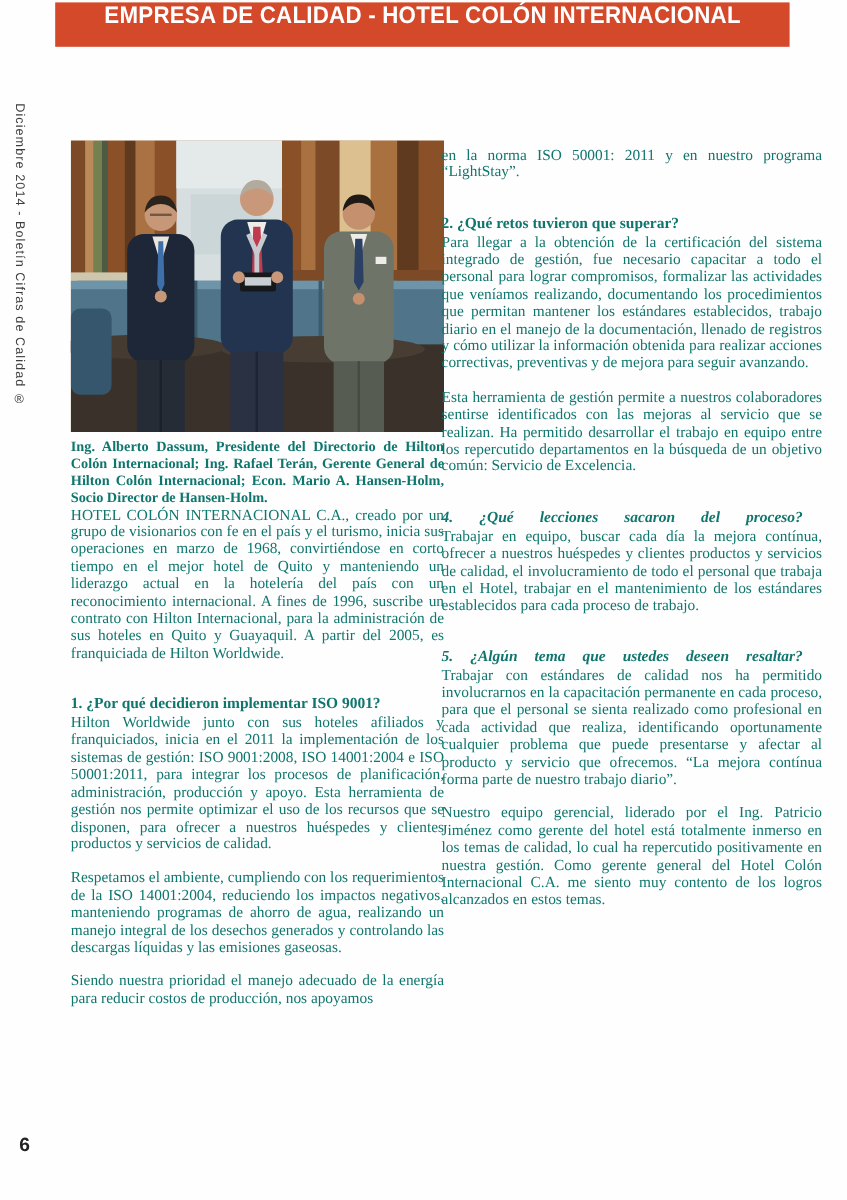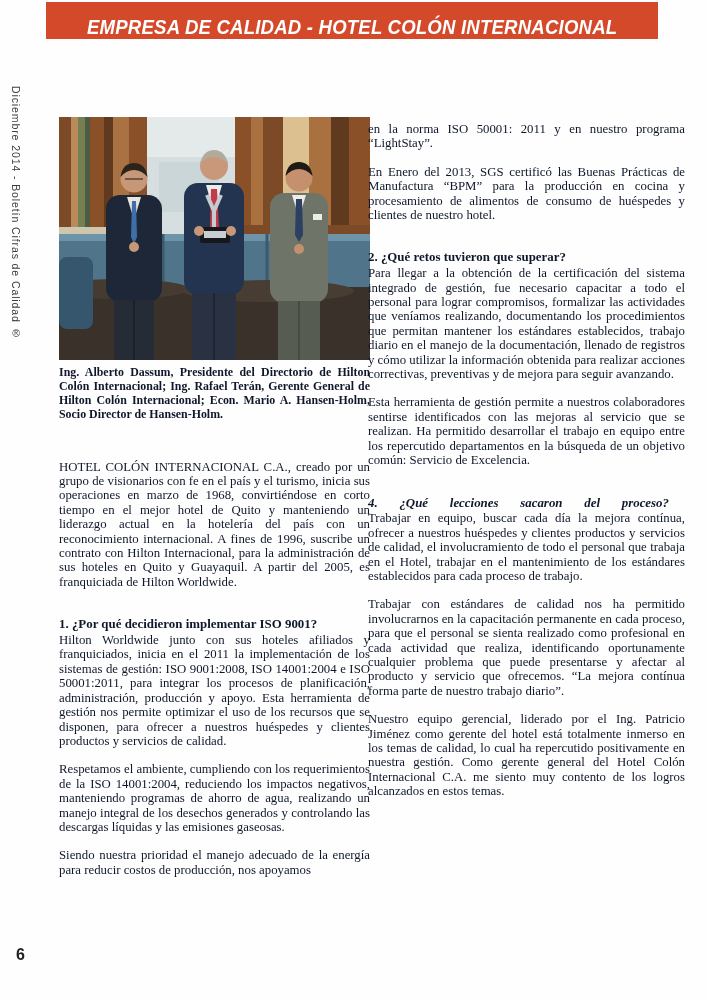--- a/index.html
+++ b/index.html
@@ -3,47 +3,47 @@
 <meta charset="utf-8">
 <style>
   html,body { margin:0; padding:0; background:#ffffff; }
   .page {
     position:relative; width:706px; height:1000px; background:#fefefe;
     font-family:"Liberation Serif","DejaVu Serif",serif; color:#101010;
     overflow:hidden;
   }
   .banner {
     position:absolute; left:46px; top:2px; width:612px; height:37px;
-    background:#d3492a; display:flex; align-items:flex-end; justify-content:center;font-style:italic;
+    background:#d3492a; display:flex; align-items:flex-start; justify-content:center;
   }
   .banner-text {
     color:#ffffff; font-family:"Liberation Sans","DejaVu Sans",sans-serif;
     font-weight:bold; font-size:20px; letter-spacing:0.2px;
     transform:scaleX(0.93); white-space:nowrap;
   }
   .vertical-label {
     position:absolute; left:10px; top:86px;
     writing-mode:vertical-rl; text-orientation:mixed;
     font-family:"Liberation Sans","DejaVu Sans",sans-serif;
     font-size:10.5px; color:#3d3d3d; letter-spacing:0.9px; white-space:nowrap;
   }
   .page-num {
     position:absolute; left:16px; top:946px;
     font-family:"Liberation Sans","DejaVu Sans",sans-serif;
     font-size:16px; font-weight:bold; color:#222222;
   }
   .col {
     position:absolute; top:117px; font-size:12.8px; line-height:14.4px;
-    text-align:justify; color:#0f172a;
+    text-align:justify; color:#0f766e;
   }
   .col.left  { left:59px;  width:311px; }
   .col.right { left:368px; width:317px; }
   .col p { margin:0 0 14px 0; }
   .col p.first-right { margin-top:5px; }
-  .col p.lead { margin-top:38px; }
+  .col p.lead { }
   .heading {
     font-weight:bold; font-size:12.9px; line-height:14.8px;
     margin:28px 16px 1px 0; text-align:justify;
   }
   .heading.spread { text-align-last:justify;font-style:italic; }
   figure.photo-fig { margin:0; width:311px; height:243px; line-height:0; }
   figure.photo-fig svg { display:block; }
   .caption {
     font-weight:bold; font-size:11.9px; line-height:13.9px;
     text-align:justify; margin:6px 0 0 0 !important;
@@ -136,30 +136,30 @@
     <h3 class="heading">1. ¿Por qué decidieron implementar ISO 9001?</h3>
     <p>Hilton Worldwide junto con sus hoteles afiliados y franquiciados, inicia en el 2011 la implementación de los sistemas de gestión: ISO 9001:2008, ISO 14001:2004 e ISO 50001:2011, para integrar los procesos de planificación, administración, producción y apoyo. Esta herramienta de gestión nos permite optimizar el uso de los recursos que se disponen, para ofrecer a nuestros huéspedes y clientes productos y servicios de calidad.</p>
 
     <p>Respetamos el ambiente, cumpliendo con los requerimientos de la ISO 14001:2004, reduciendo los impactos negativos, manteniendo programas de ahorro de agua, realizando un manejo integral de los desechos generados y controlando las descargas líquidas y las emisiones gaseosas.</p>
 
     <p>Siendo nuestra prioridad el manejo adecuado de la energía para reducir costos de producción, nos apoyamos</p>
   </div>
 
   <div class="col right">
     <p class="first-right">en la norma ISO 50001: 2011 y en nuestro programa “LightStay”.</p>
-    <p>En Enero del 2013, SGS certificó las Buenas Prácticas de Manufactura “BPM” para la producción en cocina y procesamiento de alimentos de consumo de huéspedes y clientes de nuestro hotel.</p>
 
     <h3 class="heading">2. ¿Qué retos tuvieron que superar?</h3>
     <p>Para llegar a la obtención de la certificación del sistema integrado de gestión, fue necesario capacitar a todo el personal para lograr compromisos, formalizar las actividades que veníamos realizando, documentando los procedimientos que permitan mantener los estándares establecidos, trabajo diario en el manejo de la documentación, llenado de registros y cómo utilizar la información obtenida para realizar acciones correctivas, preventivas y de mejora para seguir avanzando.</p>
 
     <p>Esta herramienta de gestión permite a nuestros colaboradores sentirse identificados con las mejoras al servicio que se realizan. Ha permitido desarrollar el trabajo en equipo entre los repercutido departamentos en la búsqueda de un objetivo común: Servicio de Excelencia.</p>
 
     <h3 class="heading spread">4. ¿Qué lecciones sacaron del proceso?</h3>
     <p>Trabajar en equipo, buscar cada día la mejora contínua, ofrecer a nuestros huéspedes y clientes productos y servicios de calidad, el involucramiento de todo el personal que trabaja en el Hotel, trabajar en el mantenimiento de los estándares establecidos para cada proceso de trabajo.</p>
 
+    <h3 class="heading spread">5. ¿Algún tema que ustedes deseen resaltar?</h3>
     <p>Trabajar con estándares de calidad nos ha permitido involucrarnos en la capacitación permanente en cada proceso, para que el personal se sienta realizado como profesional en cada actividad que realiza, identificando oportunamente cualquier problema que puede presentarse y afectar al producto y servicio que ofrecemos. “La mejora contínua forma parte de nuestro trabajo diario”.</p>
 
     <p>Nuestro equipo gerencial, liderado por el Ing. Patricio Jiménez como gerente del hotel está totalmente inmerso en los temas de calidad, lo cual ha repercutido positivamente en nuestra gestión. Como gerente general del Hotel Colón Internacional C.A. me siento muy contento de los logros alcanzados en estos temas.</p>
   </div>
 
   <div class="page-num">6</div>
 
 </div>
 
 </body></html>

